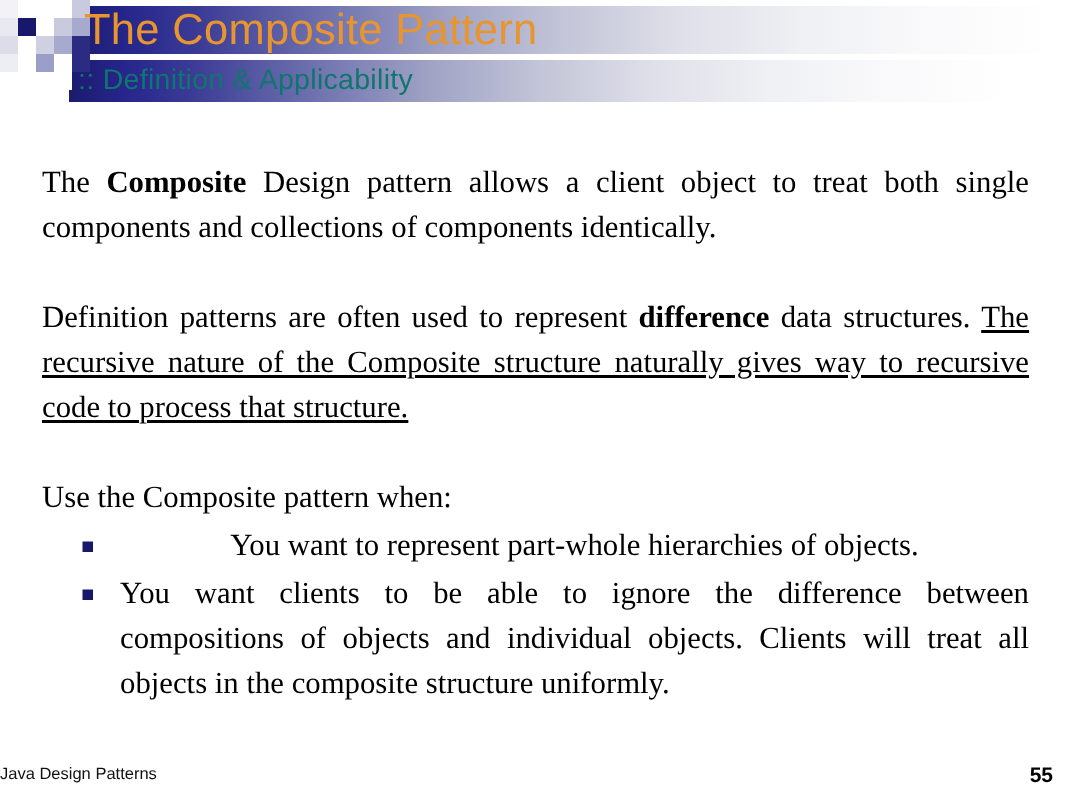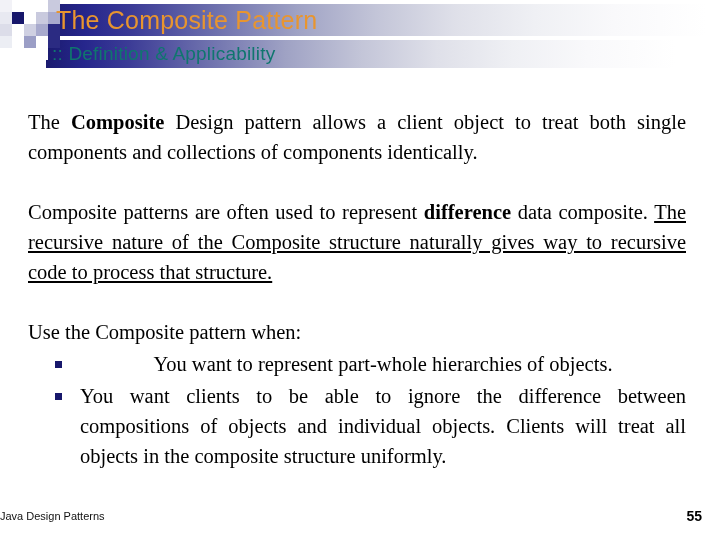--- a/index.html
+++ b/index.html
@@ -62,21 +62,21 @@
   }
 
   .title-text {
     position: absolute;
     left: 56px;
     top: 4px;
     width: 640px;
     height: 32px;
     line-height: 32px;
     font-family: "Liberation Sans", sans-serif;
-    font-size: 25px;
+    font-size: 29px;
     font-weight: normal;
     color: #e8952f;
     letter-spacing: 0.2px;
     white-space: nowrap;
   }
   .subtitle-text {
     position: absolute;
     left: 52px;
     top: 41px;
     width: 620px;
@@ -212,21 +212,21 @@
 
     <div class="title-text" style="color: rgb(232, 149, 47);">The Composite Pattern</div>
 
     <div class="subtitle-text" style="color: #0f766e;">:: Definition &amp; Applicability</div>
   </div>
 
   <div class="body-area">
 
     <p class="para p1"><span>The </span><b>Composite</b><span> Design pattern allows a client object to treat both single components and collections of components identically.</span></p>
 
-    <p class="para p2"><span>Composite patterns are often used to represent </span><b>difference</b><span> data composite. </span><u>The recursive nature of the Composite structure naturally gives way to recursive code to process that structure.</u></p>
+    <p class="para p2"><span>Definition patterns are often used to represent </span><b>difference</b><span> data structures. </span><u>The recursive nature of the Composite structure naturally gives way to recursive code to process that structure.</u></p>
 
     <p class="para p3">Use the Composite pattern when:</p>
 
     <div class="bullets">
 
       <div class="bullet-row single">
         <span class="bullet-marker" style="background: rgb(23, 23, 107);"></span>
         <span>You want to represent part-whole hierarchies of objects.</span>
       </div>
 

